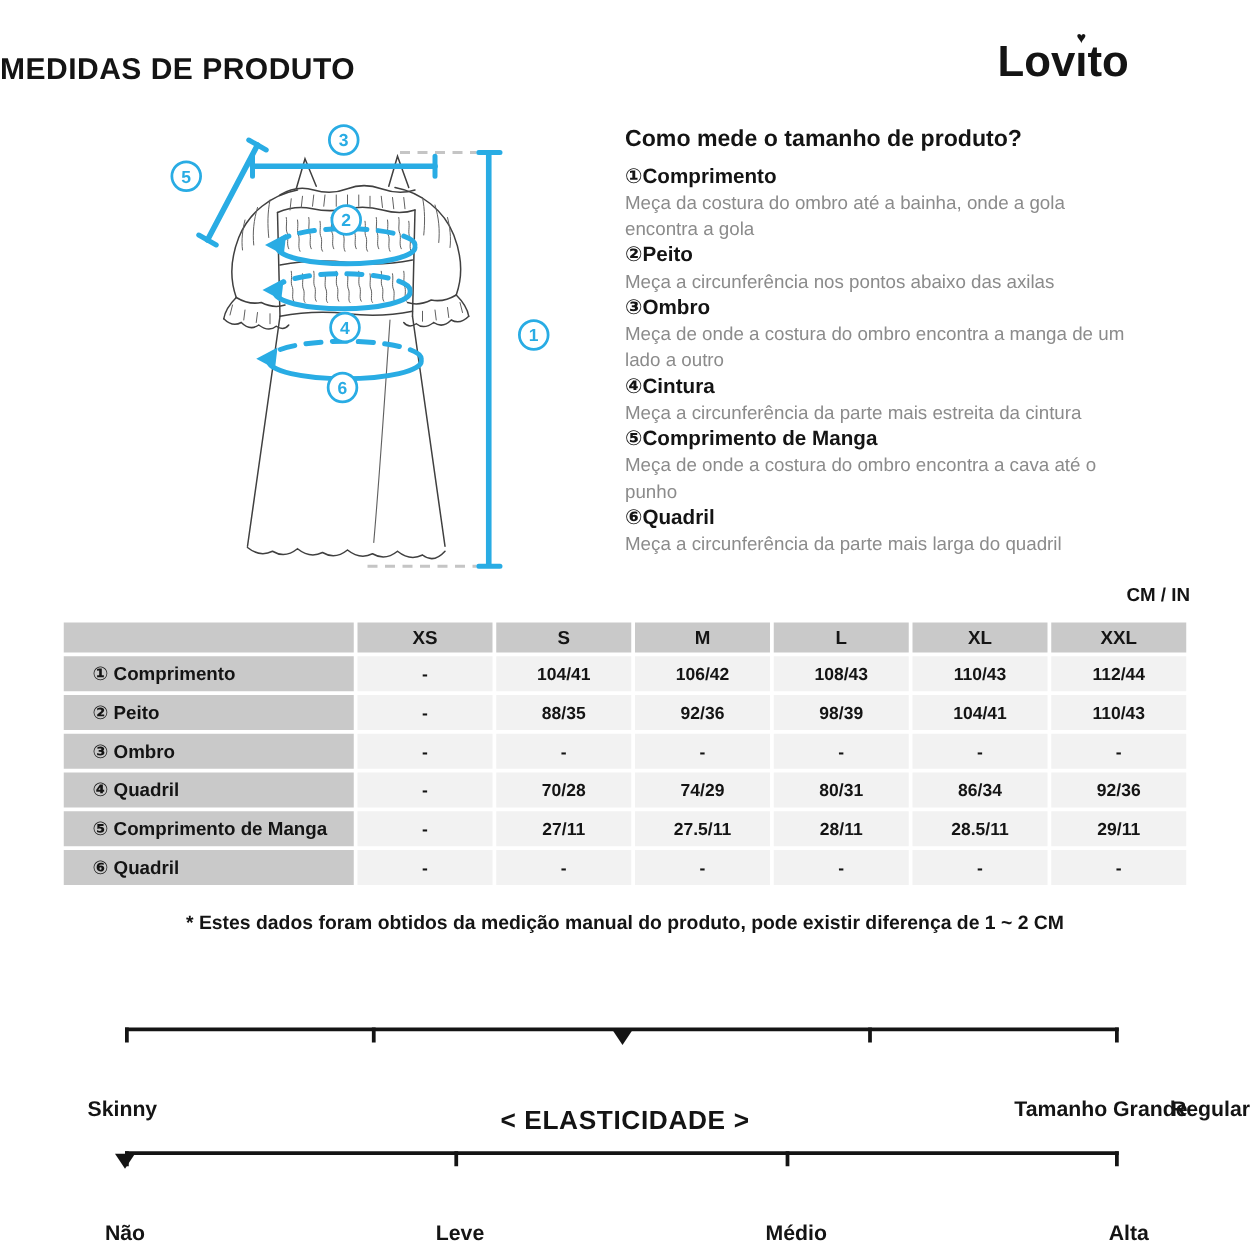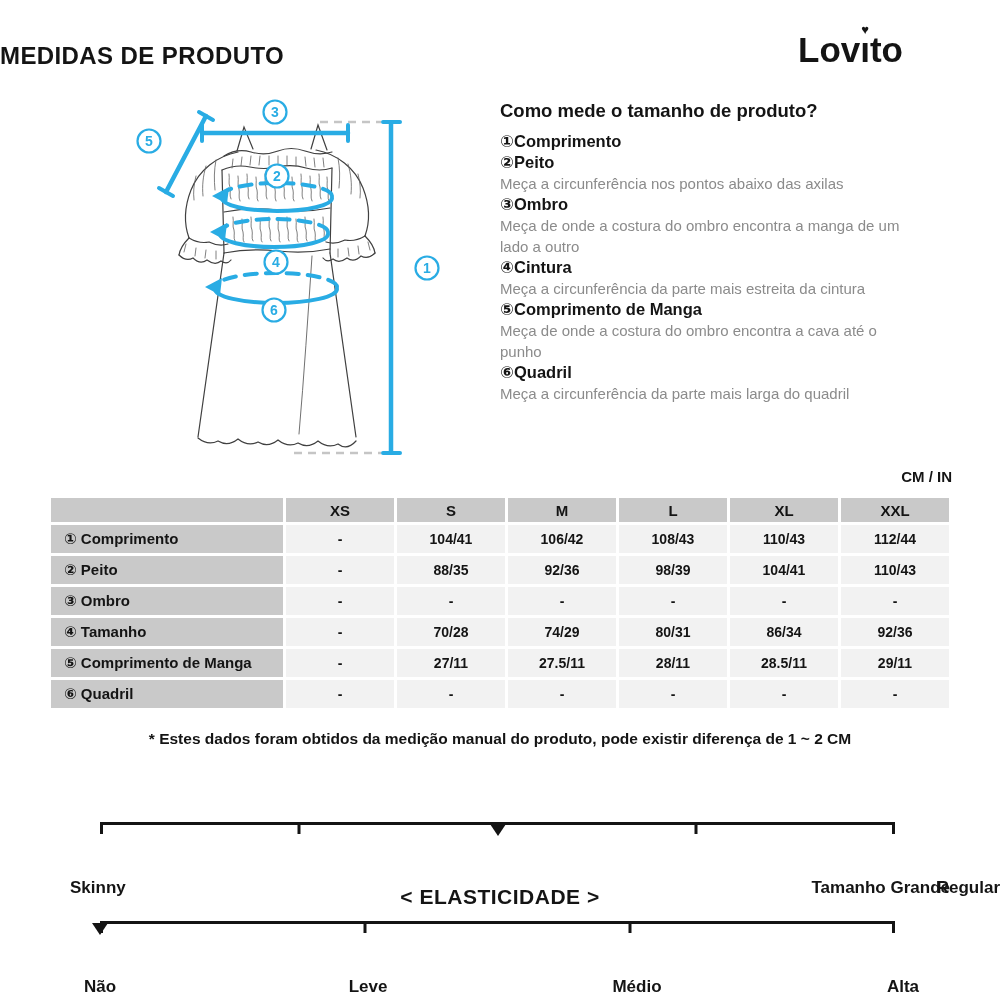--- a/index.html
+++ b/index.html
@@ -20,21 +20,21 @@
   .hlabel{font-size:16.5px;font-weight:bold;line-height:21px;}
   .hdesc{font-size:15px;color:#8b8b8b;line-height:21px;white-space:pre-line;}
 
   .unit{position:absolute;top:468px;left:802px;width:150px;text-align:right;
         font-size:15px;font-weight:bold;}
 
   table.size-table{position:absolute;left:48px;top:495px;width:904px;
         border-collapse:separate;border-spacing:3px;table-layout:fixed;}
   table.size-table th,table.size-table td{font-weight:bold;text-align:center;padding:0;}
   table.size-table th{background:#c9c9c9;height:24px;font-size:15px;}
-  table.size-table td.rlabel{background:#c9c9c9;text-align:left;padding-left:13px;font-size:15px;height:28px;}
+  table.size-table td.rlabel{background:#c9c9c9;text-align:left;padding-left:23px;font-size:15px;height:28px;}
   table.size-table td.val{background:#f2f2f2;font-size:14px;height:28px;}
 
   .footnote{position:absolute;top:730px;left:0;width:100%;text-align:center;
             font-size:15.5px;font-weight:bold;}
 
   .scale-title{position:absolute;left:0;width:100%;text-align:center;
                font-size:21px;font-weight:bold;letter-spacing:.5px;margin:0;}
   .ruler{position:absolute;left:100px;width:795px;height:16px;}
   .ruler .track{position:absolute;left:0;right:0;top:0;height:3px;background:#141414;}
   .ruler .tick{position:absolute;top:0;width:3px;height:12px;background:#141414;}
@@ -146,20 +146,22 @@
         <circle cx="274" cy="310" r="11.5" fill="#fff" stroke="#29ace4" stroke-width="2.2"></circle>
         <text x="274" y="315" text-anchor="middle" fill="#29ace4">6</text>
       </g>
     </g>
   </svg>
 
   <div class="howto">
     <div class="howto-title">Como mede o tamanho de produto?</div>
 
     <div class="hlabel">①Comprimento</div>
+    <div class="hdesc">Meça da costura do ombro até a bainha, onde a gola
+encontra a gola</div>
 
     <div class="hlabel">②Peito</div>
     <div class="hdesc">Meça a circunferência nos pontos abaixo das axilas</div>
 
     <div class="hlabel">③Ombro</div>
     <div class="hdesc">Meça de onde a costura do ombro encontra a manga de um
 lado a outro</div>
 
     <div class="hlabel">④Cintura</div>
     <div class="hdesc">Meça a circunferência da parte mais estreita da cintura</div>
@@ -217,21 +219,21 @@
       <tr>
         <td class="rlabel">③ Ombro</td>
         <td class="val">-</td>
         <td class="val">-</td>
         <td class="val">-</td>
         <td class="val">-</td>
         <td class="val">-</td>
         <td class="val">-</td>
       </tr>
       <tr>
-        <td class="rlabel">④ Tamanho</td>
+        <td class="rlabel">④ Quadril</td>
         <td class="val">-</td>
         <td class="val">70/28</td>
         <td class="val">74/29</td>
         <td class="val">80/31</td>
         <td class="val">86/34</td>
         <td class="val">92/36</td>
       </tr>
       <tr>
         <td class="rlabel">⑤ Comprimento de Manga</td>
         <td class="val">-</td>

